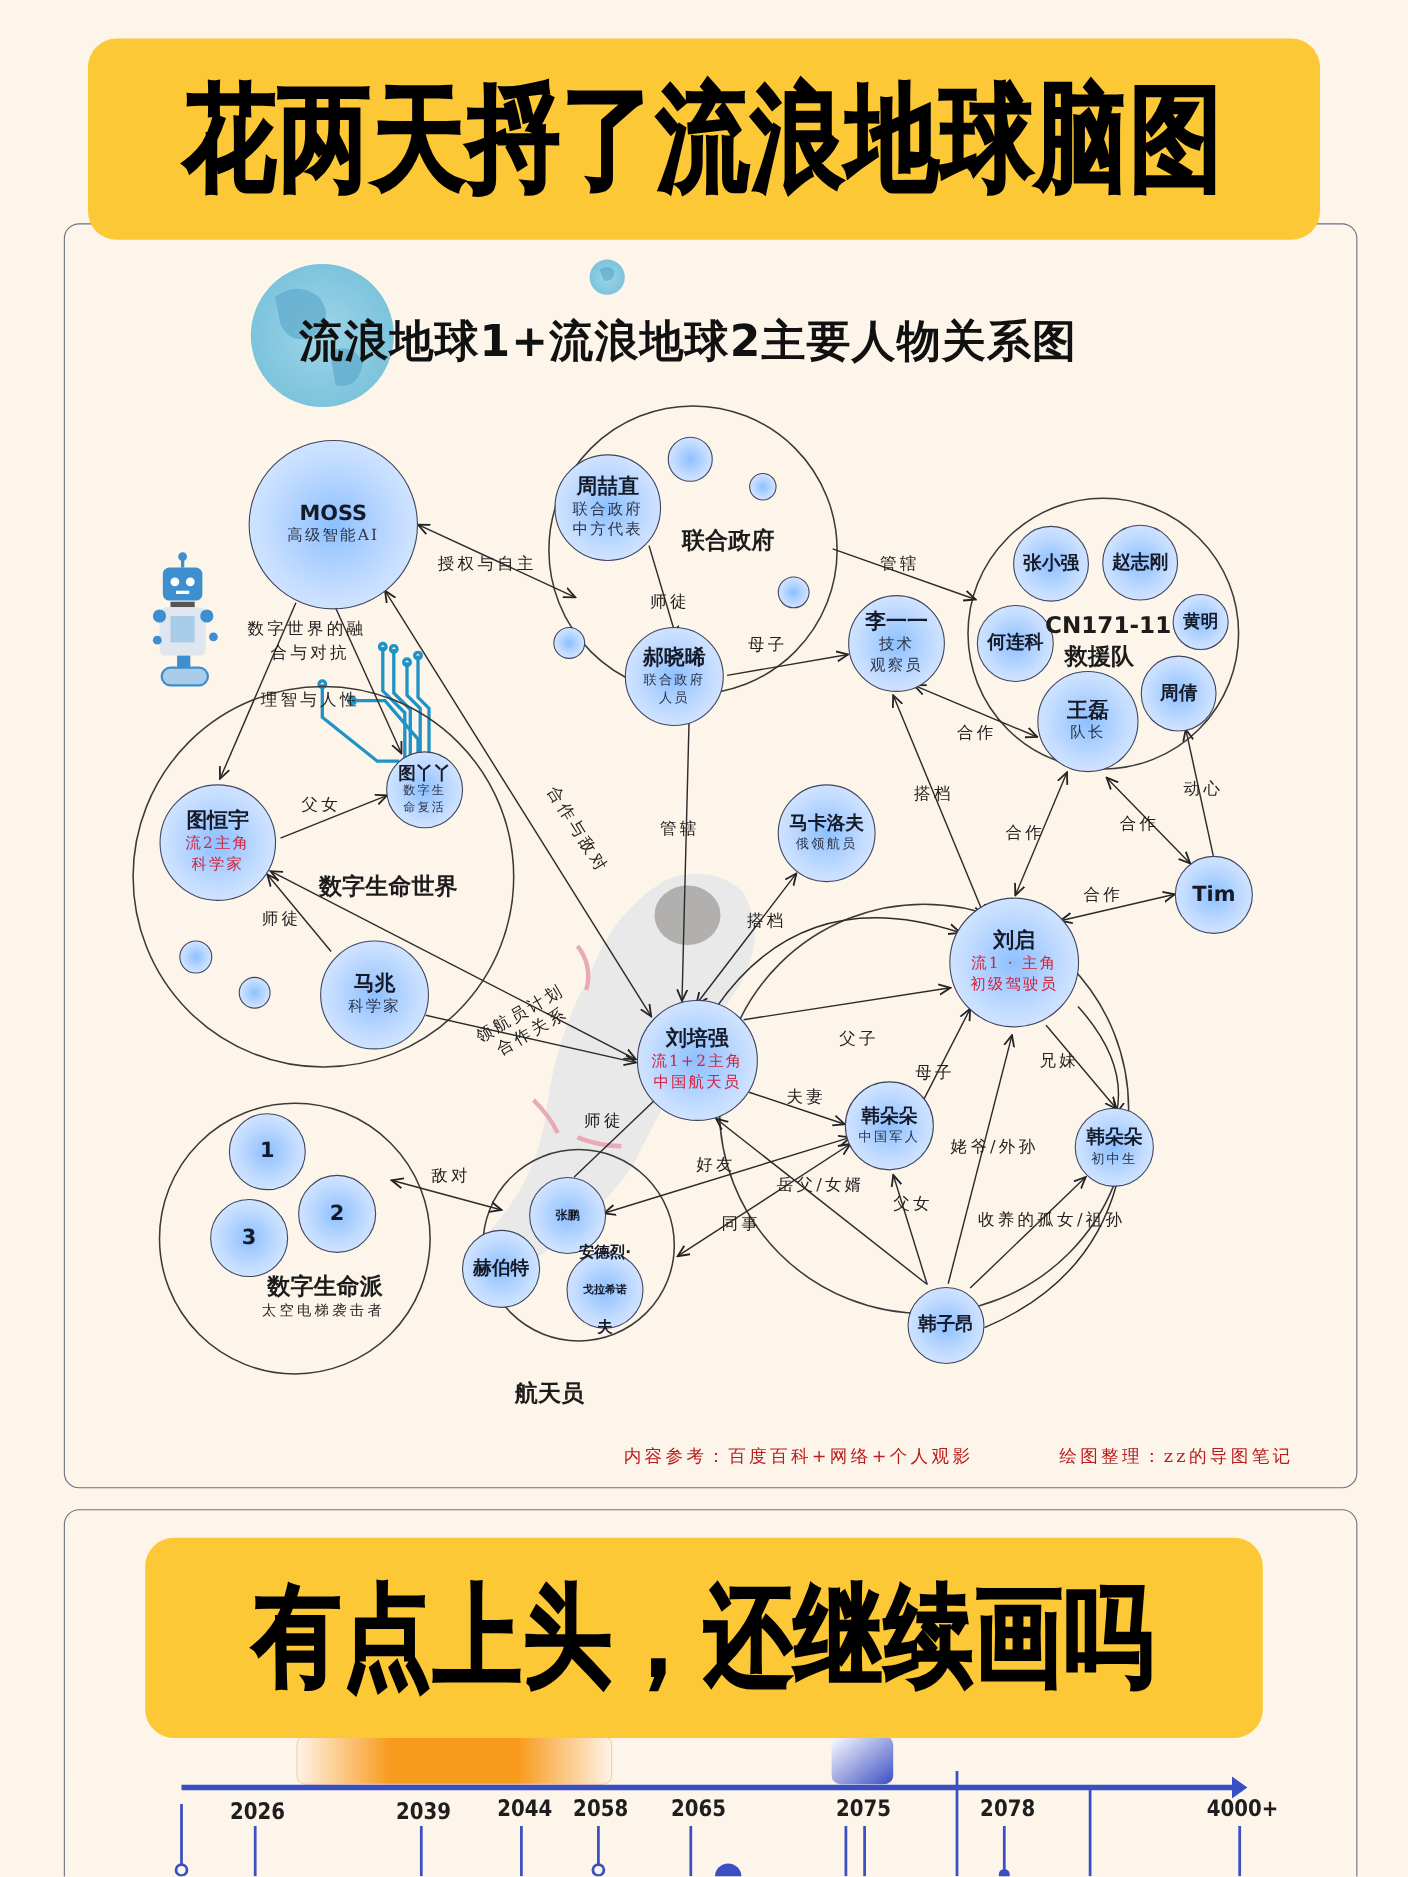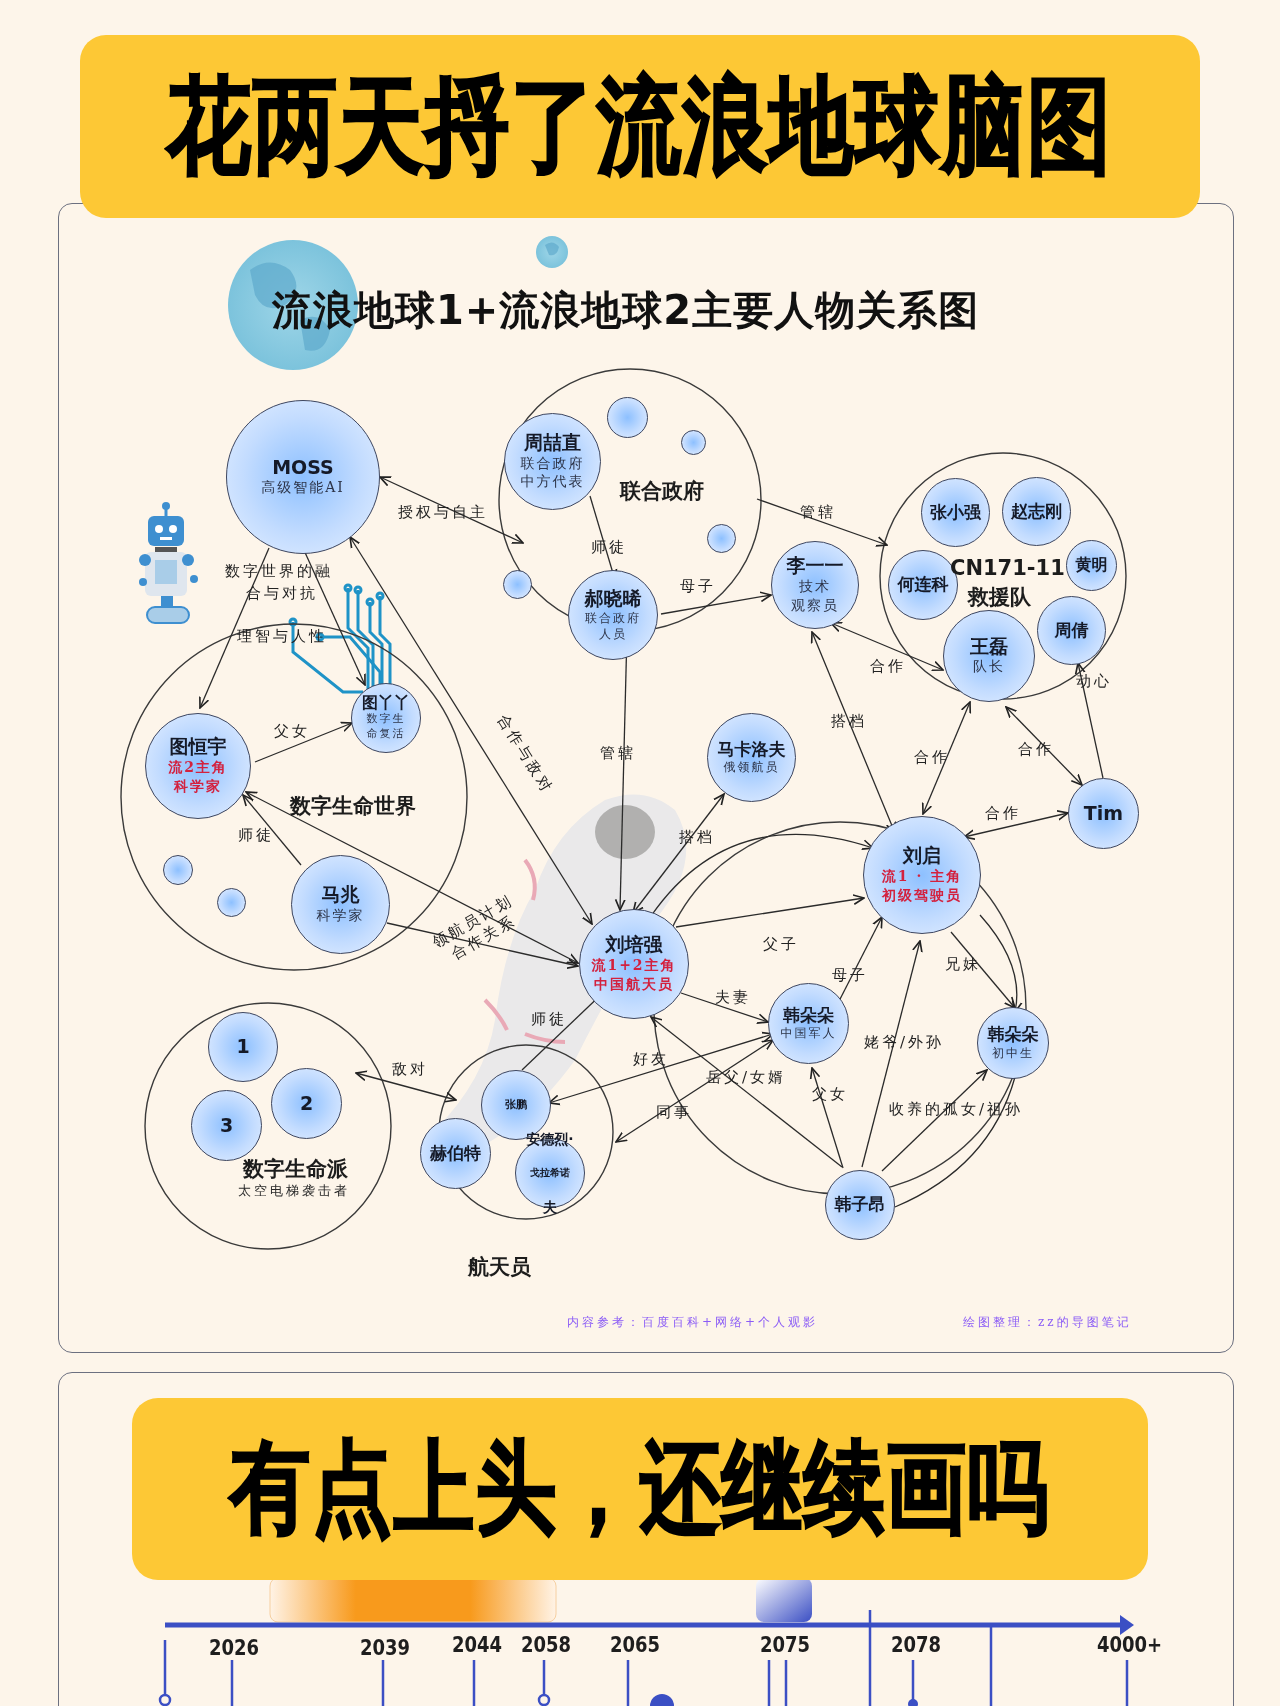--- a/index.html
+++ b/index.html
@@ -4,26 +4,26 @@
 <style>
   html,body{margin:0;padding:0;}
   body{width:1280px;height:1706px;background:#fdf5ea;position:relative;overflow:hidden;font-family:"DejaVu Sans","Liberation Sans",sans-serif;color:#1a1a1a;}
   .banner{position:absolute;background:#fdc835;border-radius:26px;display:flex;align-items:center;justify-content:center;z-index:3;}
   .banner span{font-family:"DejaVu Sans",sans-serif;font-weight:900;color:#000;letter-spacing:2px;transform:scaleY(1.25);-webkit-text-stroke:2px #000;}
   .panel{position:absolute;border:1.5px solid #6c7080;border-radius:14px;background:#fdf5ea;}
   .canvas{position:absolute;left:0;top:0;width:1280px;height:1706px;z-index:1;pointer-events:none;}
   .node{position:absolute;border-radius:50%;border:1.5px solid #3d4660;background:radial-gradient(circle at 50% 50%,#8dc0ff 0%,#c3dcff 55%,#e6f0ff 100%);display:flex;flex-direction:column;align-items:center;justify-content:center;text-align:center;z-index:4;box-sizing:border-box;}
   .node .nm{font-weight:bold;font-size:19px;color:#151a28;line-height:1.15;}
   .node .sb{font-family:"DejaVu Serif",serif;font-size:14px;color:#2d3448;letter-spacing:2px;line-height:1.35;}
-  .node .sb.red{color:#d3213e;font-weight:bold;}
+  .node .sb.red{color:#d3213e;font-weight:normal;}
   .glabel{position:absolute;font-weight:bold;font-size:21px;color:#1c1c1c;z-index:5;white-space:nowrap;}
   .glabel-sub{position:absolute;font-family:"DejaVu Serif",serif;font-size:13px;color:#2a2a2a;letter-spacing:3px;z-index:5;white-space:nowrap;}
   .elabel{position:absolute;font-family:"DejaVu Serif",serif;font-size:15px;color:#222;letter-spacing:3px;z-index:5;white-space:nowrap;}
   .title2{position:absolute;left:272px;top:283px;font-weight:900;font-size:40px;color:#111;z-index:5;letter-spacing:1px;white-space:nowrap;}
-  .credit{position:absolute;font-family:"DejaVu Serif",serif;font-size:12px;color:#8b5cf6;letter-spacing:3px;z-index:5;white-space:nowrap;}
+  .credit{position:absolute;font-family:"DejaVu Serif",serif;font-size:16px;color:#b91c1c;letter-spacing:3px;z-index:5;white-space:nowrap;}
   .year{position:absolute;font-weight:bold;font-size:18px;color:#1e1e1e;z-index:5;transform:scaleY(1.15);}
 </style>
 </head>
 <body>
 
 <div class="banner" style="left:80px;top:35px;width:1120px;height:183px;">
   <span style="font-size:84px;">花两天捋了流浪地球脑图</span>
 </div>
 
 <div class="panel" style="left:58px;top:203px;width:1174px;height:1148px;"></div>
@@ -305,21 +305,21 @@
 <div class="elabel" style="left:480px;top:745px;transform:rotate(58deg);">合作与敌对</div>
 <div class="elabel" style="left:274px;top:722px;">父女</div>
 <div class="elabel" style="left:238px;top:826px;">师徒</div>
 <div class="elabel" style="left:428px;top:912px;transform:rotate(-30deg);">领航员计划</div>
 <div class="elabel" style="left:448px;top:928px;transform:rotate(-30deg);">合作关系</div>
 <div class="elabel" style="left:831px;top:712px;">搭档</div>
 <div class="elabel" style="left:870px;top:657px;">合作</div>
 <div class="elabel" style="left:914px;top:748px;">合作</div>
 <div class="elabel" style="left:1018px;top:740px;">合作</div>
 <div class="elabel" style="left:985px;top:804px;">合作</div>
-<div class="elabel" style="left:1076px;top:672px;">动心</div>
+<div class="elabel" style="left:1076px;top:708px;">动心</div>
 <div class="elabel" style="left:679px;top:828px;">搭档</div>
 <div class="elabel" style="left:763px;top:935px;">父子</div>
 <div class="elabel" style="left:832px;top:966px;">母子</div>
 <div class="elabel" style="left:945px;top:955px;">兄妹</div>
 <div class="elabel" style="left:715px;top:988px;">夫妻</div>
 <div class="elabel" style="left:852px;top:1033px;margin-left:12px;">姥爷/外孙</div>
 <div class="elabel" style="left:531px;top:1010px;">师徒</div>
 <div class="elabel" style="left:633px;top:1050px;">好友</div>
 <div class="elabel" style="left:706px;top:1068px;">岳父/女婿</div>
 <div class="elabel" style="left:812px;top:1085px;">父女</div>

